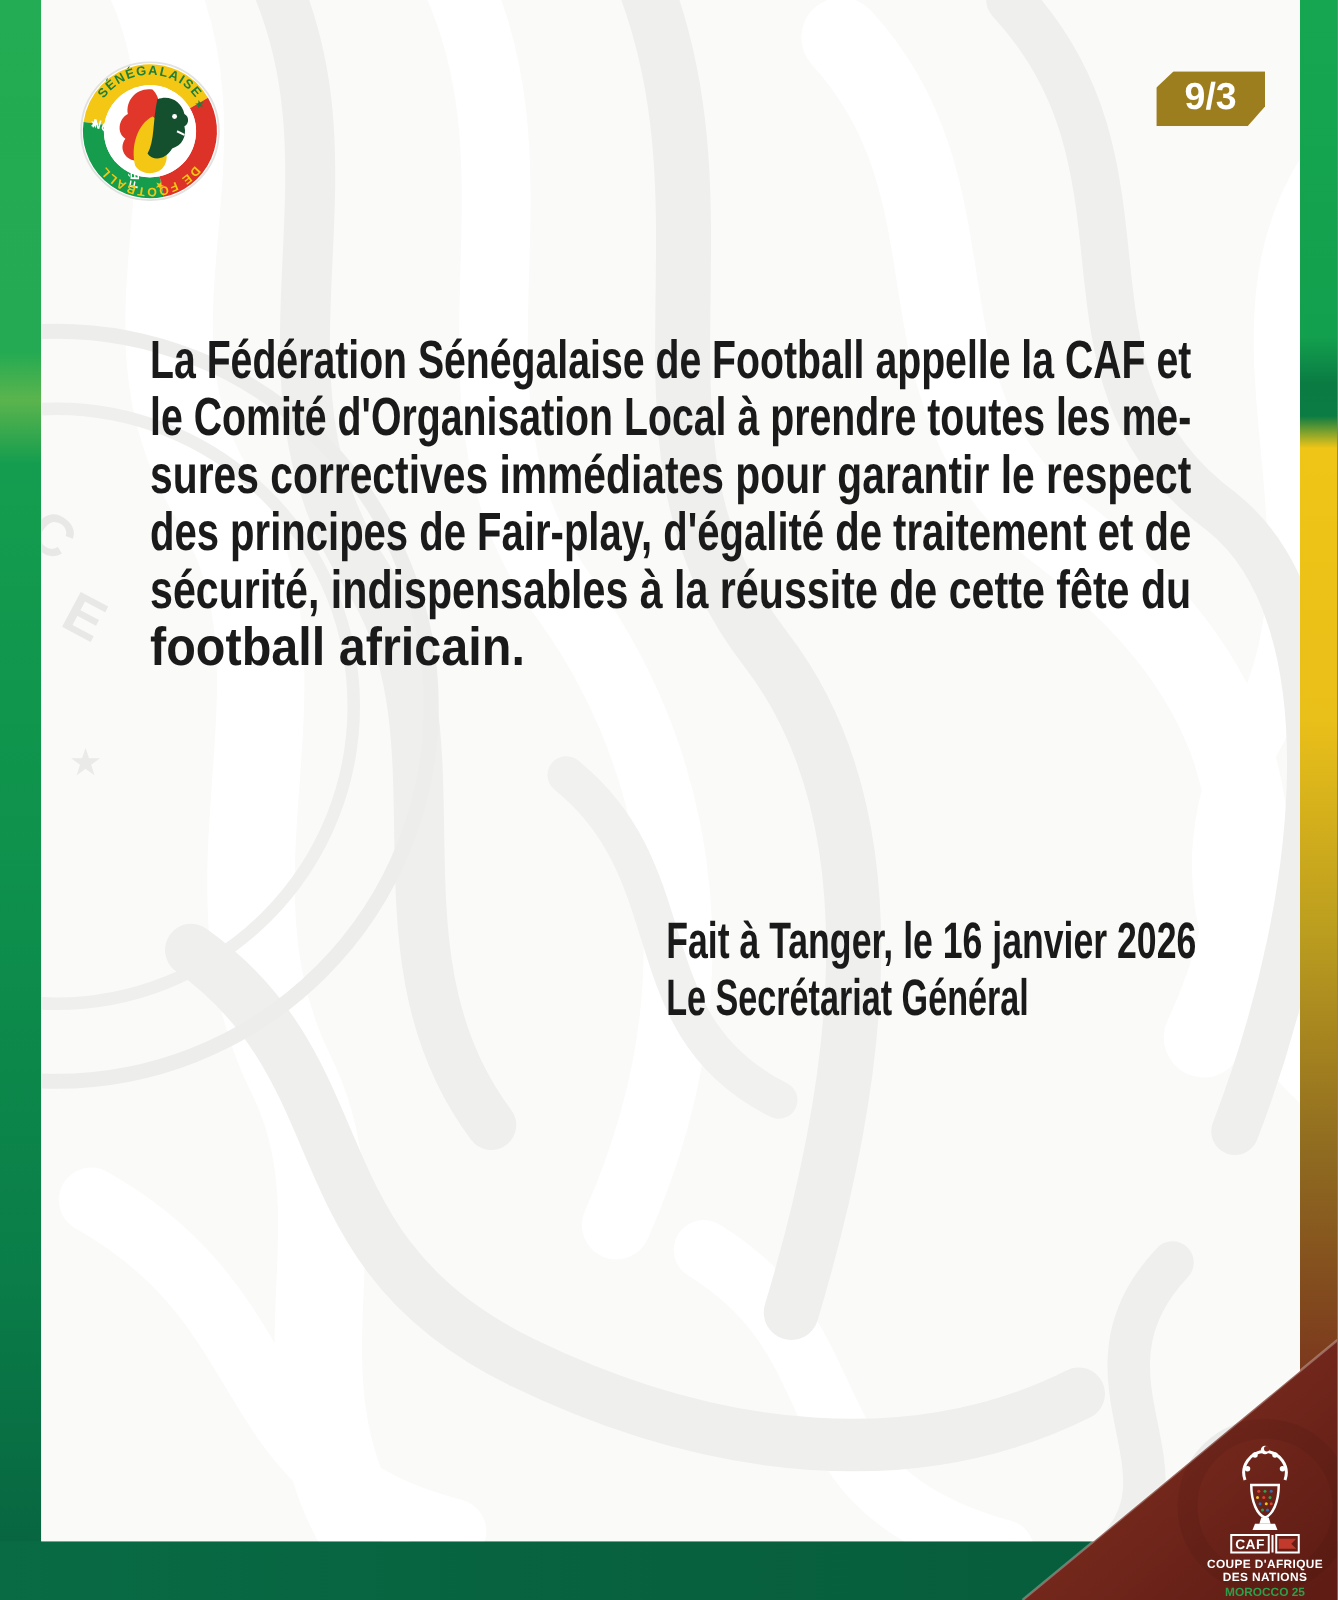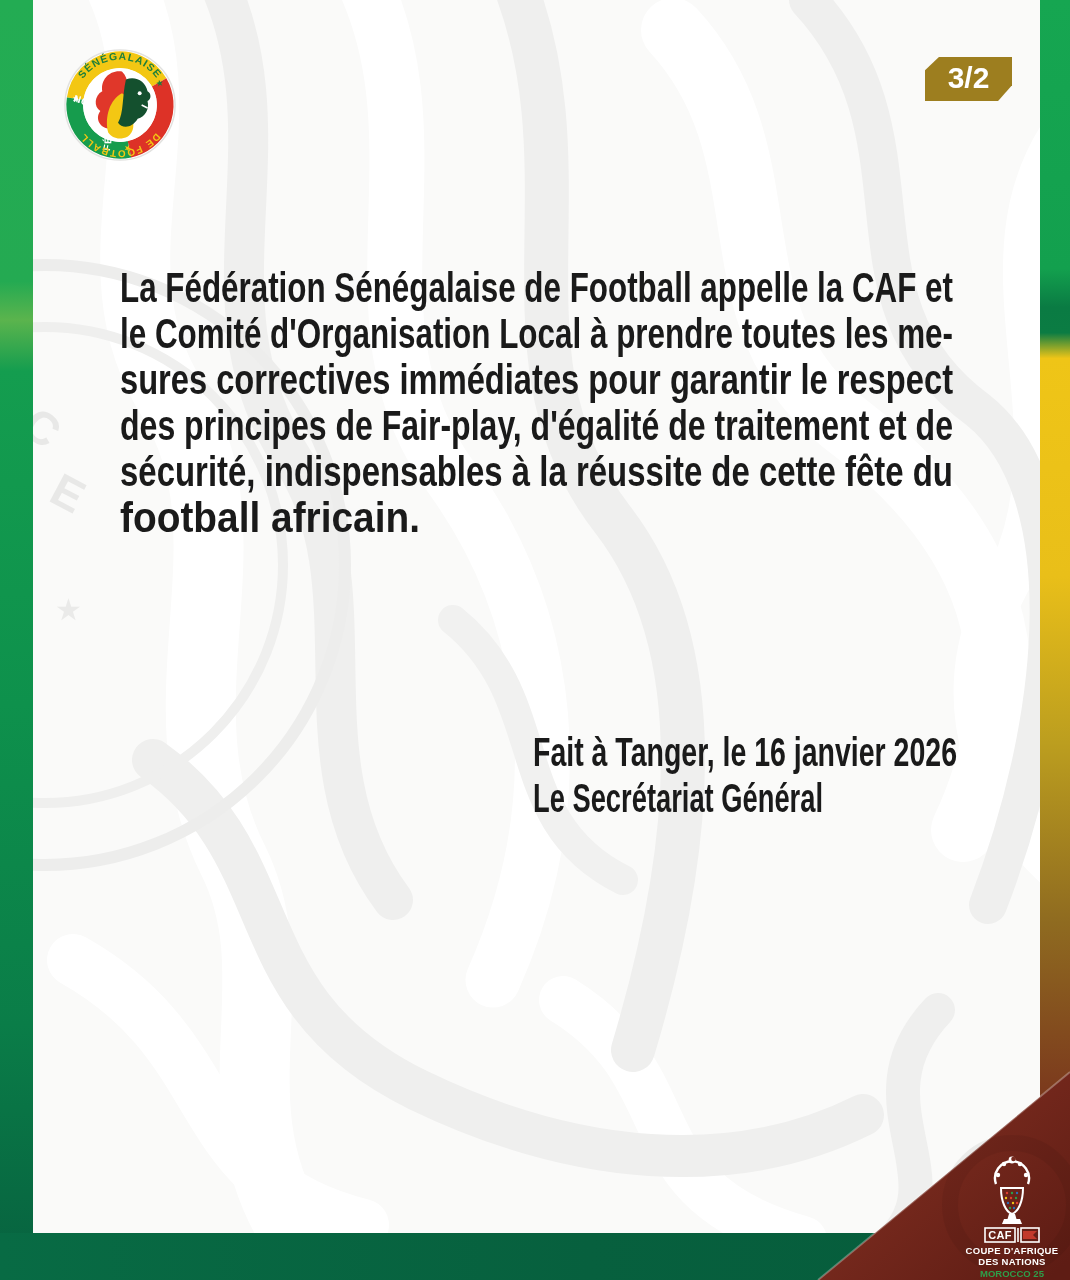--- a/index.html
+++ b/index.html
@@ -115,21 +115,21 @@
     <g>
       <path fill="#E0372A" d="M 2,-34 C -10,-36 -20,-26 -18,-14 C -26,-10 -27,2 -20,6 C -26,14 -20,24 -10,24 C -8,30 2,32 6,28 C 2,18 0,6 2,-4 C 8,-16 10,-26 2,-34 Z"></path>
       <path fill="#F3C713" d="M -12,28 C -16,12 -10,-6 2,-12 C 10,-8 12,2 10,12 C 16,18 14,28 8,32 C 0,36 -8,34 -12,28 Z"></path>
       <path fill="#14502E" d="M 6,-26 C 16,-30 26,-24 28,-14 C 32,-12 32,-6 28,-4 C 30,4 26,12 18,14 C 12,24 2,24 -2,18 C 4,8 2,-8 6,-26 Z"></path>
       <circle cx="20" cy="-12" r="2" fill="#FFFFFF"></circle>
       <path d="M 22,0 l 6,3" stroke="#FFFFFF" stroke-width="1.6" fill="none"></path>
     </g>
   </svg>
 
   <div class="page-badge">
-    <span>3/2</span>
+    <span>9/3</span>
   </div>
 
   <svg class="abs z4" style="left:120px;top:262px;" width="845" height="290" viewBox="0 0 845 290">
     <text class="stmt-line" x="0" y="40" textLength="833" lengthAdjust="spacingAndGlyphs">La Fédération Sénégalaise de Football appelle la CAF et</text>
     <text class="stmt-line" x="0" y="86" textLength="833" lengthAdjust="spacingAndGlyphs">le Comité d'Organisation Local à prendre toutes les me-</text>
     <text class="stmt-line" x="0" y="132" textLength="833" lengthAdjust="spacingAndGlyphs">sures correctives immédiates pour garantir le respect</text>
     <text class="stmt-line" x="0" y="178" textLength="833" lengthAdjust="spacingAndGlyphs">des principes de Fair-play, d'égalité de traitement et de</text>
     <text class="stmt-line" x="0" y="224" textLength="833" lengthAdjust="spacingAndGlyphs">sécurité, indispensables à la réussite de cette fête du</text>
     <text class="stmt-line" x="0" y="270" textLength="300" lengthAdjust="spacingAndGlyphs">football africain.</text>
   </svg>

